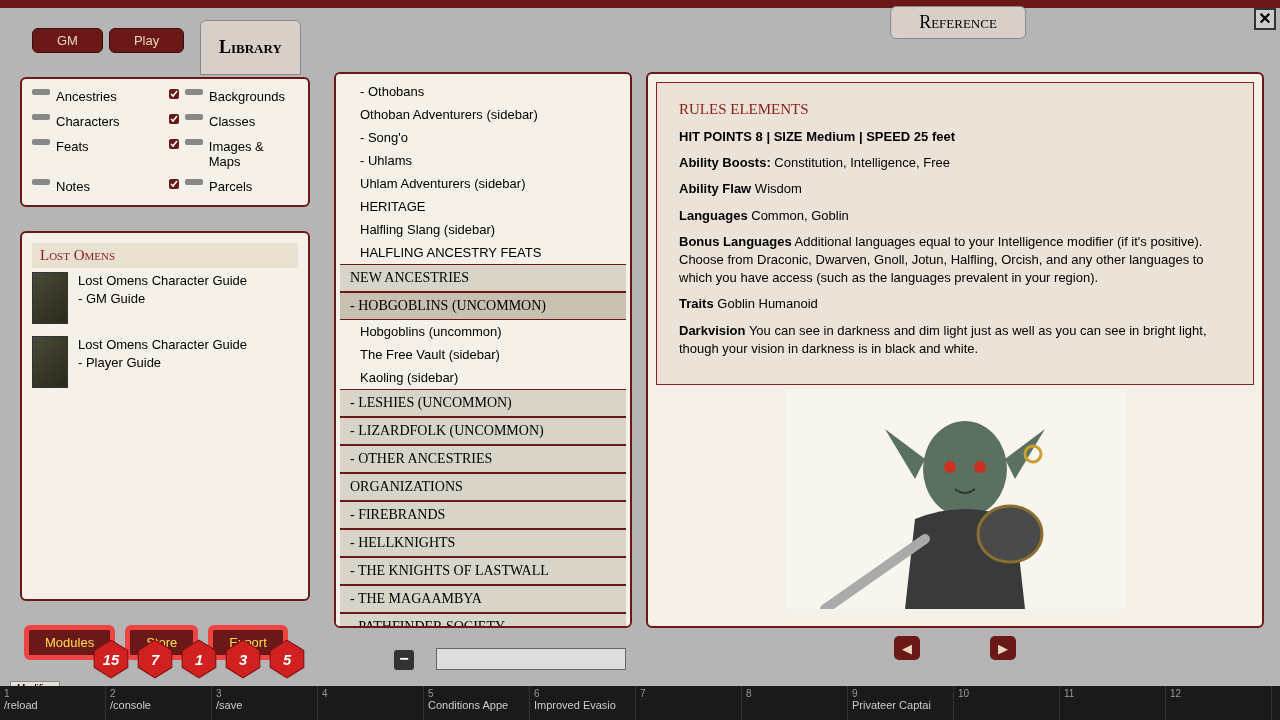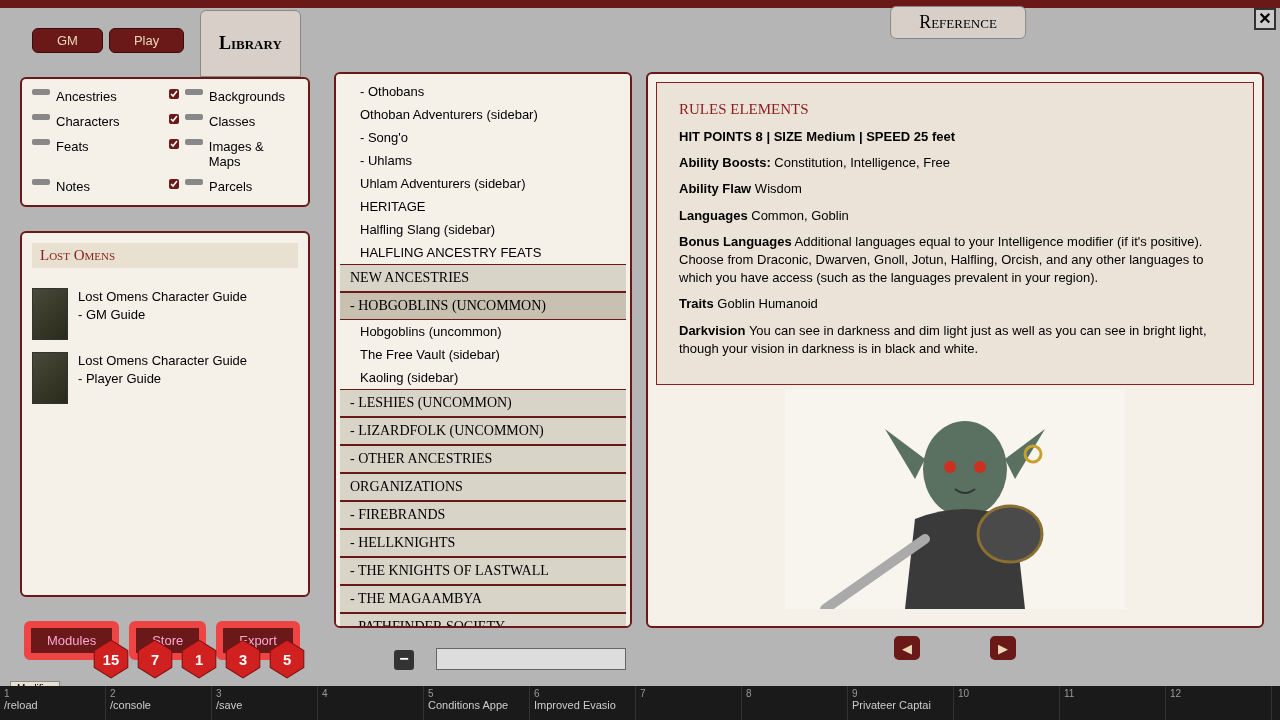--- a/index.html
+++ b/index.html
@@ -6,36 +6,36 @@
 body { background: #b5b5b5; width: 1280px; height: 720px; overflow: hidden; position: relative; }
 
 .topbar { height: 8px; background: #6b1818; }
 
 .main { display: flex; height: 672px; }
 
 
 .left { width: 330px; padding: 20px; display: flex; flex-direction: column; gap: 24px; }
 .mode-btns { display: flex; gap: 6px; padding-left: 12px; }
 .mode-btn { background: #6b1818; color: #e8d8b8; border: 1px solid #3a0d0d; border-radius: 6px; padding: 4px 24px; font-size: 13px; cursor: pointer; }
-.library-tab { position: absolute; left: 200px; top: 10px; background: #d8d0c8; border: 1px solid #888; border-radius: 6px 6px 0 0; padding: 22px 18px; font-family: Georgia, serif; font-variant: small-caps; font-weight: bold; font-size: 18px; }
+.library-tab { position: absolute; left: 200px; top: 20px; background: #d8d0c8; border: 1px solid #888; border-radius: 6px 6px 0 0; padding: 16px 18px; font-family: Georgia, serif; font-variant: small-caps; font-weight: bold; font-size: 18px; }
 
 .cat-panel { background: #f5f0e8; border: 2px solid #6b1818; border-radius: 6px; padding: 10px; height: 130px; overflow: hidden; }
 .cat-grid { display: grid; grid-template-columns: 1fr 1fr; gap: 10px 8px; }
 .cat-item { display: flex; align-items: flex-start; gap: 6px; font-size: 13px; }
 .cat-bar { width: 18px; height: 6px; background: #888; border-radius: 2px; }
 .cat-check { width: 10px; height: 10px; accent-color: #6b1818; }
 
 .book-panel { background: #f5f0e8; border: 2px solid #6b1818; border-radius: 6px; padding: 10px; flex: 1; overflow: auto; }
-.book-hdr { background: #e8e0d0; color: #8b2020; font-family: Georgia, serif; font-variant: small-caps; font-size: 15px; padding: 4px 8px; margin-bottom: 20px; }
+.book-hdr { background: #e8e0d0; color: #8b2020; font-family: Georgia, serif; font-variant: small-caps; font-size: 15px; padding: 4px 8px; margin-bottom: 4px; }
 .book-item { display: flex; gap: 10px; margin-bottom: 12px; align-items: flex-start; }
 .book-cover { width: 36px; height: 52px; background: linear-gradient(135deg, #4a4a3a, #2a2a1a); border: 1px solid #333; }
 .book-txt { font-size: 13px; line-height: 1.4; }
 
 .btm-btns { display: flex; gap: 10px; padding-left: 4px; }
-.btm-btn { background: #6b1818; color: #f9a8d4; border: 7px solid #ef4444; border-radius: 6px; padding: 5px 16px; font-size: 13px; cursor: pointer; }
+.btm-btn { background: #6b1818; color: #fde047; border: 5px solid #ef4444; border-radius: 6px; padding: 5px 16px; font-size: 13px; cursor: pointer; }
 
 
 .mid { width: 306px; padding: 10px 4px; }
 .toc { background: #f5f0e8; border: 2px solid #6b1818; border-radius: 6px; height: 556px; overflow: auto; padding: 6px 4px; margin-top: 54px; }
 .toc-item { font-size: 13px; padding: 4px 10px; cursor: pointer; }
 .toc-sub { padding-left: 20px; }
 .toc-head { font-family: Georgia, serif; font-variant: small-caps; background: #d8d4c8; border-top: 1px solid #6b1818; border-bottom: 1px solid #6b1818; padding: 5px 10px; font-size: 14px; }
 .toc-head.sel { background: #c8c0b0; }
 
 
@@ -50,21 +50,21 @@
 .rules-line b { font-weight: bold; }
 
 .illus { display: flex; justify-content: center; margin-top: 4px; }
 .illus-svg { width: 340px; height: 220px; }
 
 .nav-arrows { display: flex; justify-content: center; gap: 70px; margin-top: 8px; }
 .nav-arrow { width: 26px; height: 24px; background: #6b1818; border-radius: 5px; display: flex; align-items: center; justify-content: center; color: #e8d8b8; cursor: pointer; font-size: 13px; }
 
 
 .dice-row { position: absolute; bottom: 40px; left: 90px; display: flex; gap: 2px; align-items: flex-end; }
-.die { width: 42px; height: 42px; position: relative; }
+.die { width: 42px; height: 42px; position: relative; font-style: italic; }
 .die svg { width: 100%; height: 100%; }
 .search-box { position: absolute; bottom: 50px; left: 436px; width: 190px; height: 22px; background: #ddd; border: 1px solid #666; }
 .minus-box { position: absolute; bottom: 50px; left: 394px; width: 20px; height: 20px; background: #333; color: #fff; text-align: center; line-height: 18px; font-weight: bold; border-radius: 3px; }
 
 .modifier { position: absolute; bottom: 24px; left: 10px; background: #e8e0d0; border: 1px solid #888; padding: 1px 6px; font-size: 10px; }
 
 
 .hotbar { position: absolute; bottom: 0; left: 0; right: 0; height: 34px; background: #1a1a1a; display: flex; color: #ccc; font-size: 11px; }
 .slot { width: 106px; border-right: 1px solid #333; padding: 2px 4px; }
 .slot-num { font-size: 10px; color: #999; }

